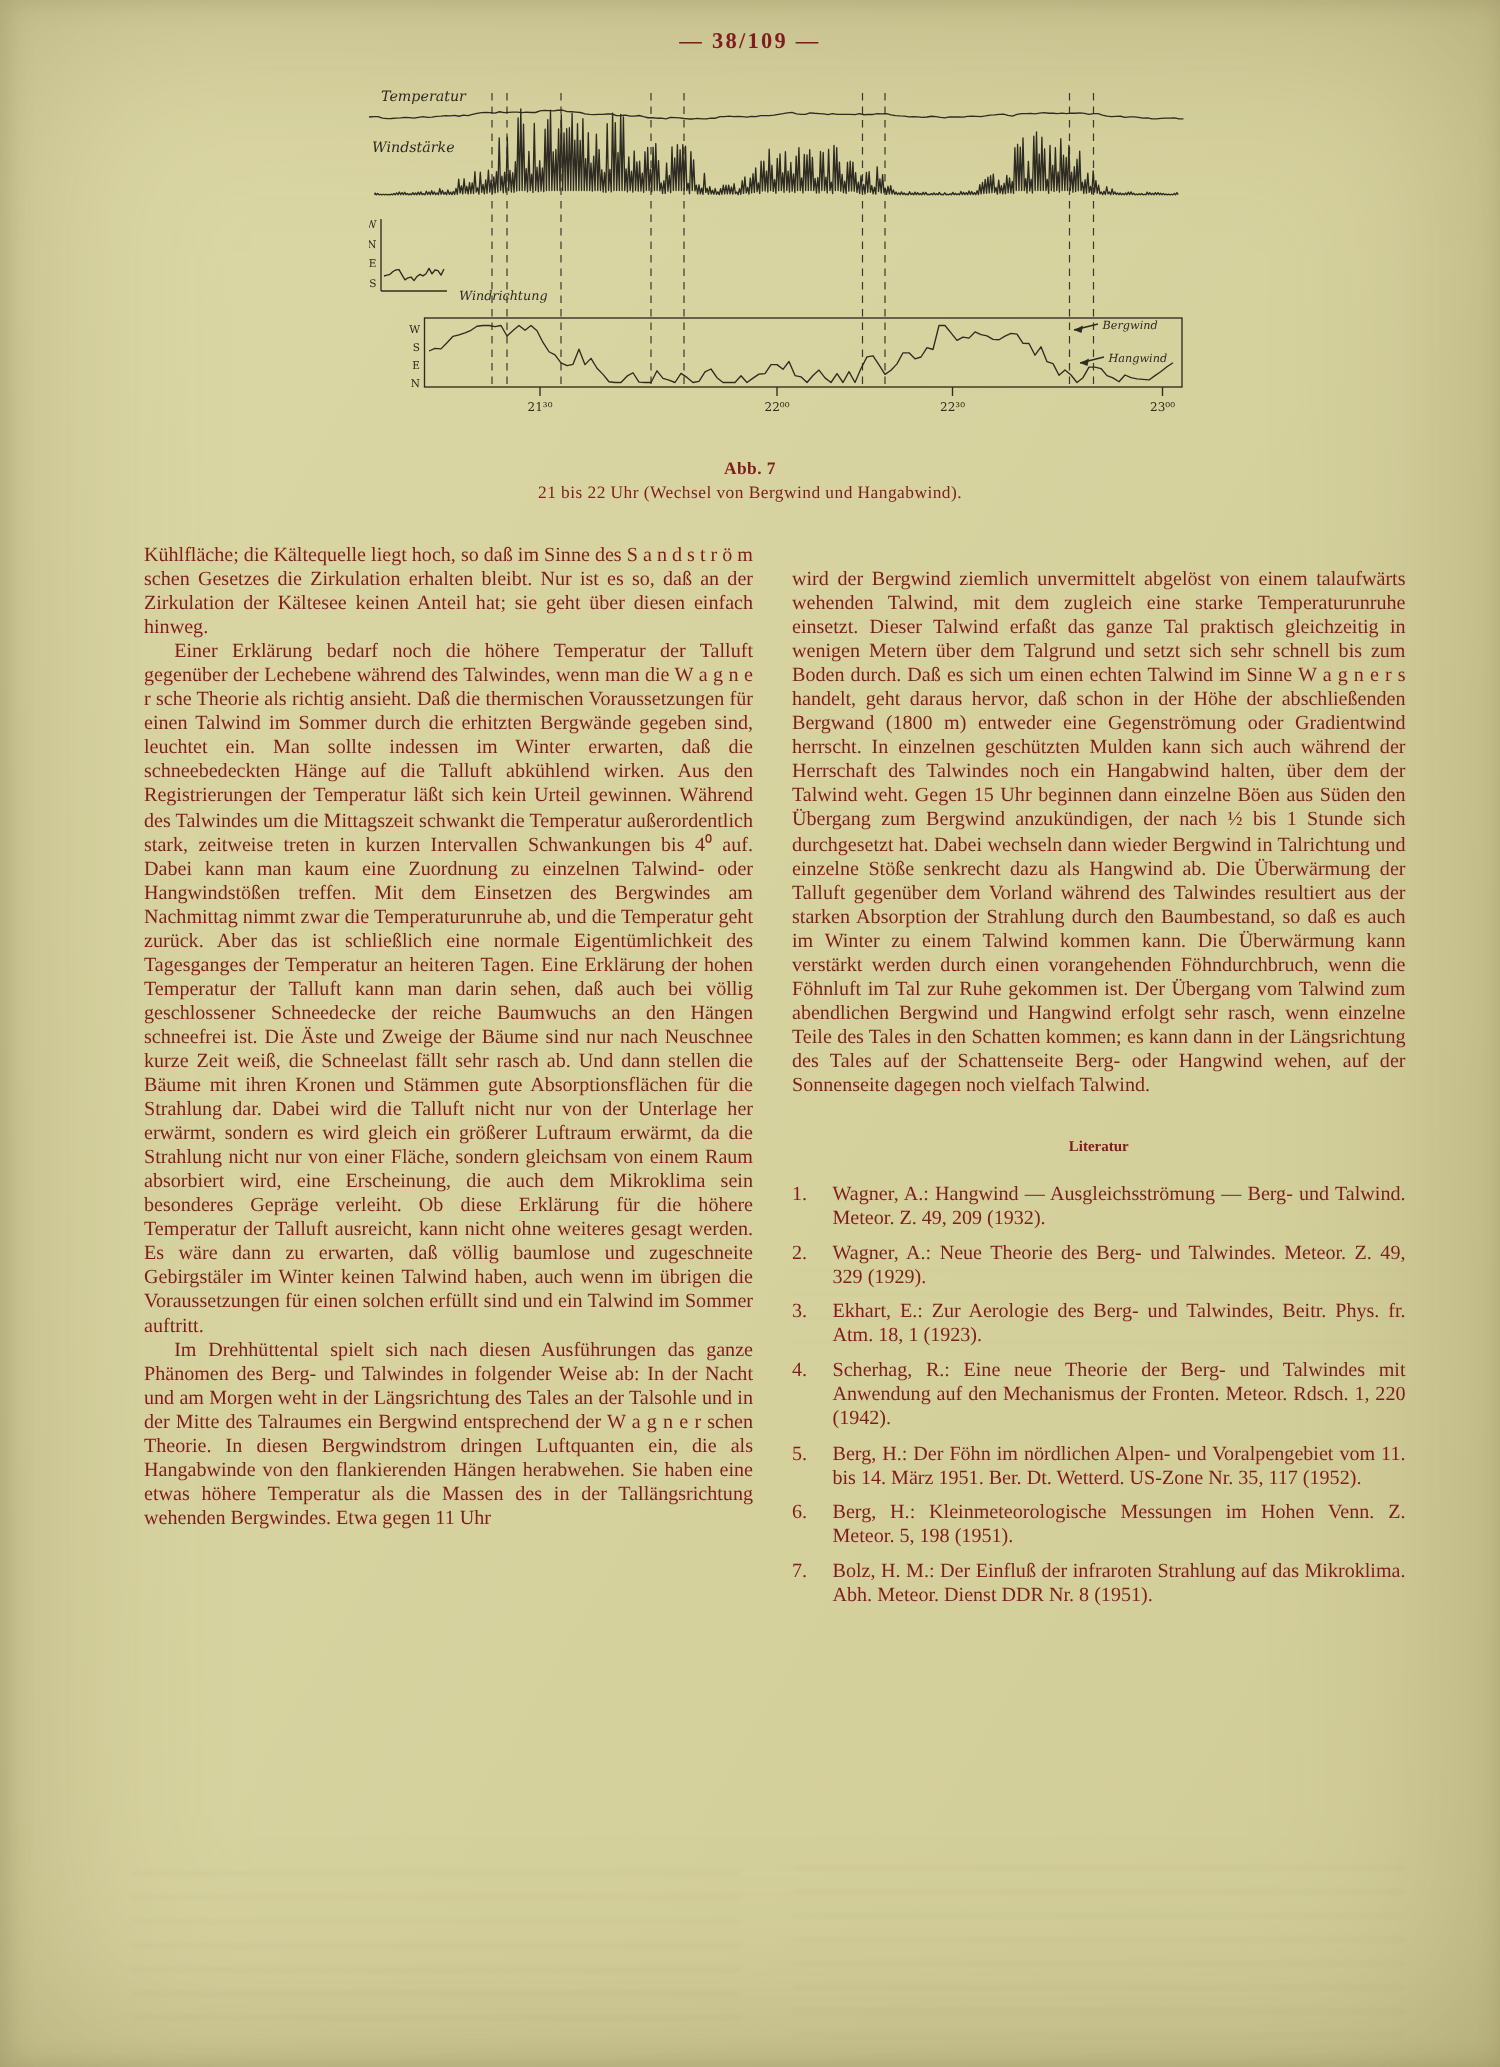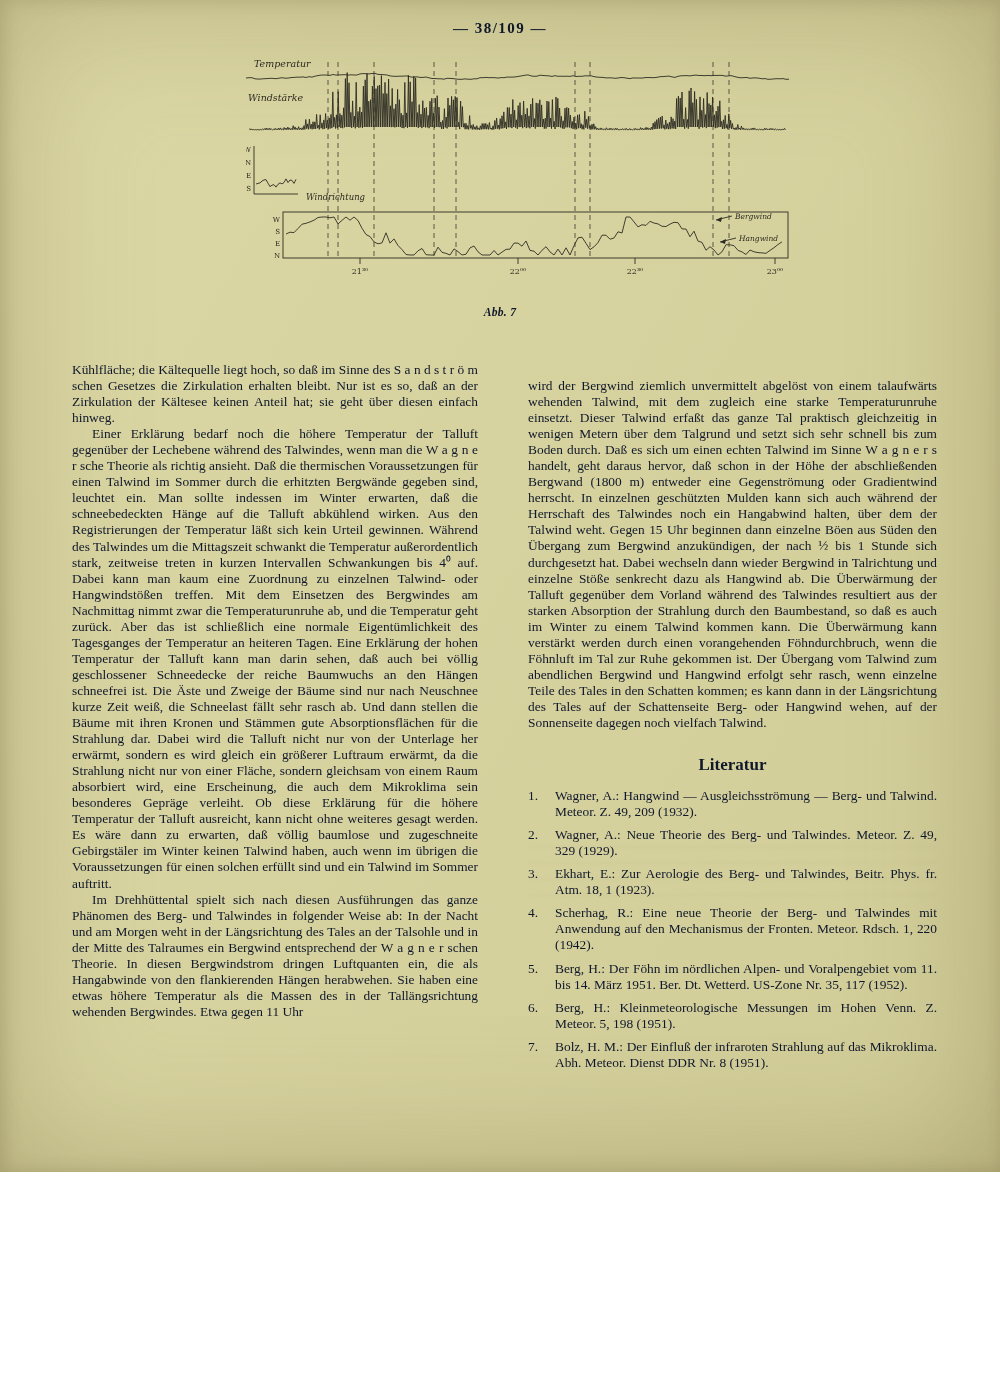--- a/index.html
+++ b/index.html
@@ -1,23 +1,23 @@
 <!DOCTYPE html>
 <html><head>
 <meta charset="utf-8">
 <style>
   * { margin:0; padding:0; box-sizing:border-box; }
   html,body { width:1000px; }
   body { font-family:"Liberation Serif", serif; }
 
   .page {
     position:relative;
-    width:1000px; height:1172px;
+    width:1000px; height:1378px;
     background:#d8d4a0;
-    color:#0f172a;
+    color:#7f1d1d;
     overflow:hidden;
     box-shadow: inset 0 0 140px rgba(110,100,50,.38), inset 4px 0 18px rgba(90,80,40,.25);
   }
   .page::before{
     content:"";
     position:absolute; inset:0;
     background:linear-gradient(120deg, rgba(255,250,210,.10), rgba(120,110,55,.08));
     pointer-events:none;
   }
 
@@ -31,34 +31,34 @@
   .figure svg text{ font-family:"DejaVu Serif", serif; fill:#2b2920; }
   .fig-label{ font-style:italic; }
   .trace{ fill:none; stroke:#2e2c22; stroke-width:0.9; stroke-linejoin:round; }
   .axisline{ stroke:#2e2c22; stroke-width:0.9; }
   .dashline{ stroke:#3a382c; stroke-width:0.8; stroke-dasharray:5 4; }
 
   .caption{
     position:absolute; top:306px; left:0; right:0;
     text-align:center; font-size:11.6px; line-height:13.6px; letter-spacing:.3px;
   }
-  .cap-title{ font-weight:bold; margin-bottom:2px;font-style:italic; }
+  .cap-title{ font-weight:bold; margin-bottom:2px; }
 
   .col{
     position:absolute; top:362px;
     font-size:13.4px; line-height:16.05px;
     text-align:justify;
   }
-  .col-left{ left:72px;  width:406px; }
+  .col-left{ left:96px;  width:406px; }
   .col-right{ left:528px; width:409px;margin-top:16px; }
   .col p{ text-indent:1.5em; }
   .col p.noindent{ text-indent:0; }
 
   .lit-heading{
-    text-align:center; font-size:17px; font-weight:bold;
+    text-align:center; font-size:10px; font-weight:bold;
     margin:26px 0 15px 0;
   }
   .ref{ display:flex; margin-bottom:7px; }
   .ref-num{ width:27px; flex:none; }
   .ref-text{ flex:1; text-align:justify; }
 
   .ghost{
     position:absolute; pointer-events:none; opacity:.30; filter:blur(1.4px);
     background:repeating-linear-gradient(180deg, rgba(95,88,45,.16) 0 2px, transparent 2px 16px);
   }
@@ -134,20 +134,21 @@
           <text x="272" y="222" font-size="8" text-anchor="middle">22⁰⁰</text>
           <text x="389" y="222" font-size="8" text-anchor="middle">22³⁰</text>
           <text x="529" y="222" font-size="8" text-anchor="middle">23⁰⁰</text>
         </g>
       </g>
     </svg>
   </div>
 
   <div class="caption">
     <div class="cap-title">Abb. 7</div>
+    <div>21 bis 22 Uhr (Wechsel von Bergwind und Hangabwind).</div>
   </div>
 
   <div class="col col-left">
     <p class="noindent">Kühlfläche; die Kältequelle liegt hoch, so daß im Sinne des S a n d s t r ö m schen Gesetzes die Zirkulation erhalten bleibt. Nur ist es so, daß an der Zirkulation der Kältesee keinen Anteil hat; sie geht über diesen einfach hinweg.</p>
     <p>Einer Erklärung bedarf noch die höhere Temperatur der Talluft gegenüber der Lechebene während des Talwindes, wenn man die W a g n e r sche Theorie als richtig ansieht. Daß die thermischen Voraussetzungen für einen Talwind im Sommer durch die erhitzten Bergwände gegeben sind, leuchtet ein. Man sollte indessen im Winter erwarten, daß die schneebedeckten Hänge auf die Talluft abkühlend wirken. Aus den Registrierungen der Temperatur läßt sich kein Urteil gewinnen. Während des Talwindes um die Mittagszeit schwankt die Temperatur außerordentlich stark, zeitweise treten in kurzen Intervallen Schwankungen bis 4⁰ auf. Dabei kann man kaum eine Zuordnung zu einzelnen Talwind- oder Hangwindstößen treffen. Mit dem Einsetzen des Bergwindes am Nachmittag nimmt zwar die Temperaturunruhe ab, und die Temperatur geht zurück. Aber das ist schließlich eine normale Eigentümlichkeit des Tagesganges der Temperatur an heiteren Tagen. Eine Erklärung der hohen Temperatur der Talluft kann man darin sehen, daß auch bei völlig geschlossener Schneedecke der reiche Baumwuchs an den Hängen schneefrei ist. Die Äste und Zweige der Bäume sind nur nach Neuschnee kurze Zeit weiß, die Schneelast fällt sehr rasch ab. Und dann stellen die Bäume mit ihren Kronen und Stämmen gute Absorptionsflächen für die Strahlung dar. Dabei wird die Talluft nicht nur von der Unterlage her erwärmt, sondern es wird gleich ein größerer Luftraum erwärmt, da die Strahlung nicht nur von einer Fläche, sondern gleichsam von einem Raum absorbiert wird, eine Erscheinung, die auch dem Mikroklima sein besonderes Gepräge verleiht. Ob diese Erklärung für die höhere Temperatur der Talluft ausreicht, kann nicht ohne weiteres gesagt werden. Es wäre dann zu erwarten, daß völlig baumlose und zugeschneite Gebirgstäler im Winter keinen Talwind haben, auch wenn im übrigen die Voraussetzungen für einen solchen erfüllt sind und ein Talwind im Sommer auftritt.</p>
     <p>Im Drehhüttental spielt sich nach diesen Ausführungen das ganze Phänomen des Berg- und Talwindes in folgender Weise ab: In der Nacht und am Morgen weht in der Längsrichtung des Tales an der Talsohle und in der Mitte des Talraumes ein Bergwind entsprechend der W a g n e r schen Theorie. In diesen Bergwindstrom dringen Luftquanten ein, die als Hangabwinde von den flankierenden Hängen herabwehen. Sie haben eine etwas höhere Temperatur als die Massen des in der Tallängsrichtung wehenden Bergwindes. Etwa gegen 11 Uhr</p>
   </div>
 
   <div class="col col-right">
     <p class="noindent">wird der Bergwind ziemlich unvermittelt abgelöst von einem talaufwärts wehenden Talwind, mit dem zugleich eine starke Temperaturunruhe einsetzt. Dieser Talwind erfaßt das ganze Tal praktisch gleichzeitig in wenigen Metern über dem Talgrund und setzt sich sehr schnell bis zum Boden durch. Daß es sich um einen echten Talwind im Sinne W a g n e r s handelt, geht daraus hervor, daß schon in der Höhe der abschließenden Bergwand (1800 m) entweder eine Gegenströmung oder Gradientwind herrscht. In einzelnen geschützten Mulden kann sich auch während der Herrschaft des Talwindes noch ein Hangabwind halten, über dem der Talwind weht. Gegen 15 Uhr beginnen dann einzelne Böen aus Süden den Übergang zum Bergwind anzukündigen, der nach ½ bis 1 Stunde sich durchgesetzt hat. Dabei wechseln dann wieder Bergwind in Talrichtung und einzelne Stöße senkrecht dazu als Hangwind ab. Die Überwärmung der Talluft gegenüber dem Vorland während des Talwindes resultiert aus der starken Absorption der Strahlung durch den Baumbestand, so daß es auch im Winter zu einem Talwind kommen kann. Die Überwärmung kann verstärkt werden durch einen vorangehenden Föhndurchbruch, wenn die Föhnluft im Tal zur Ruhe gekommen ist. Der Übergang vom Talwind zum abendlichen Bergwind und Hangwind erfolgt sehr rasch, wenn einzelne Teile des Tales in den Schatten kommen; es kann dann in der Längsrichtung des Tales auf der Schattenseite Berg- oder Hangwind wehen, auf der Sonnenseite dagegen noch vielfach Talwind.</p>

